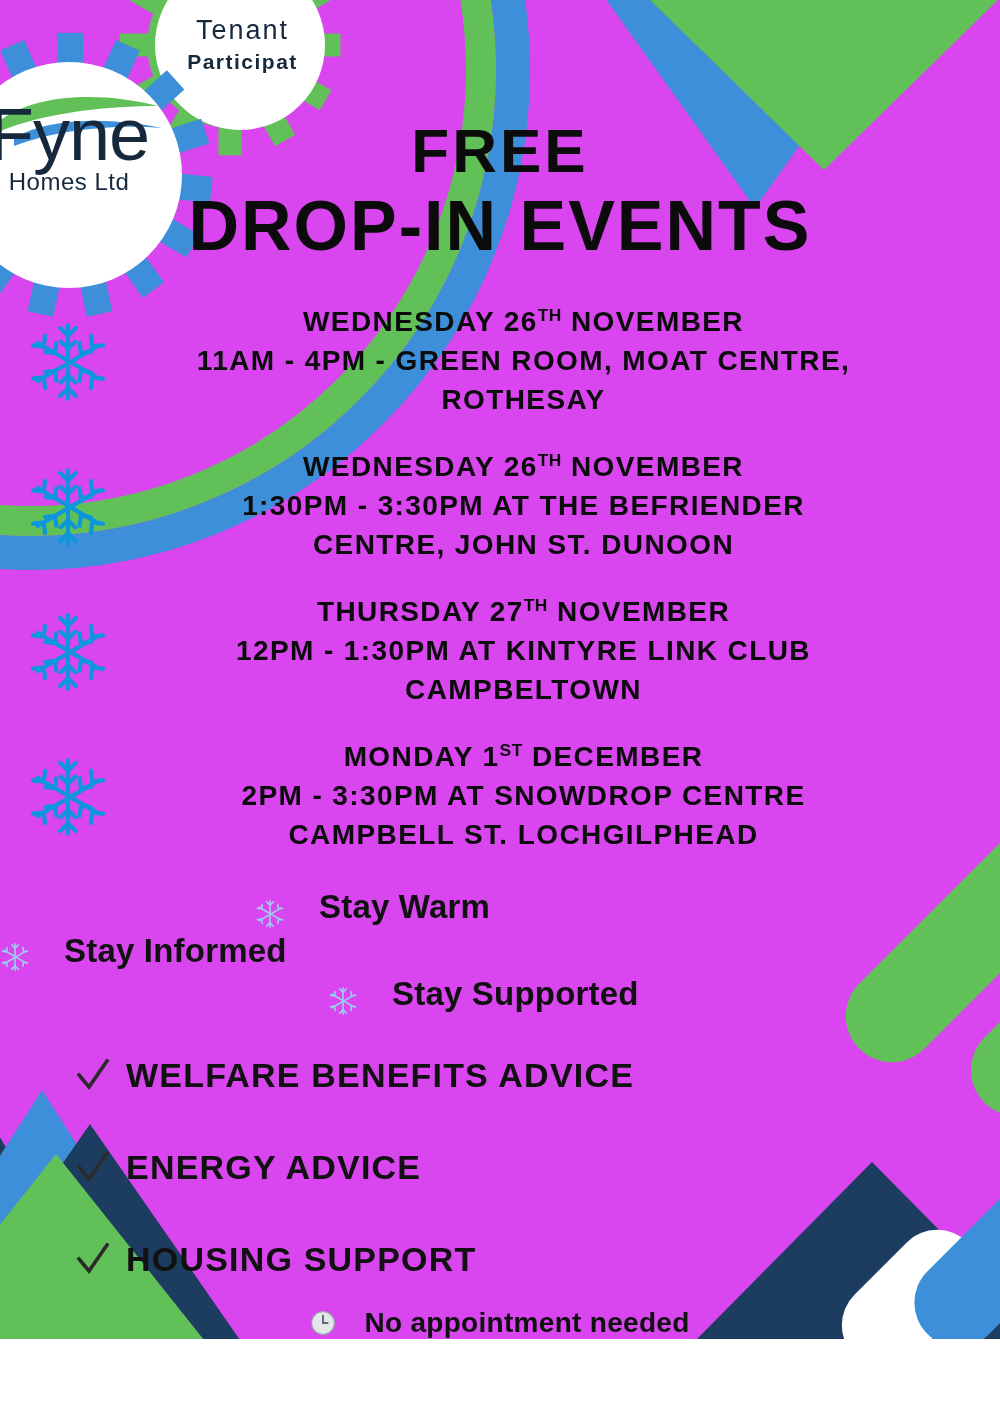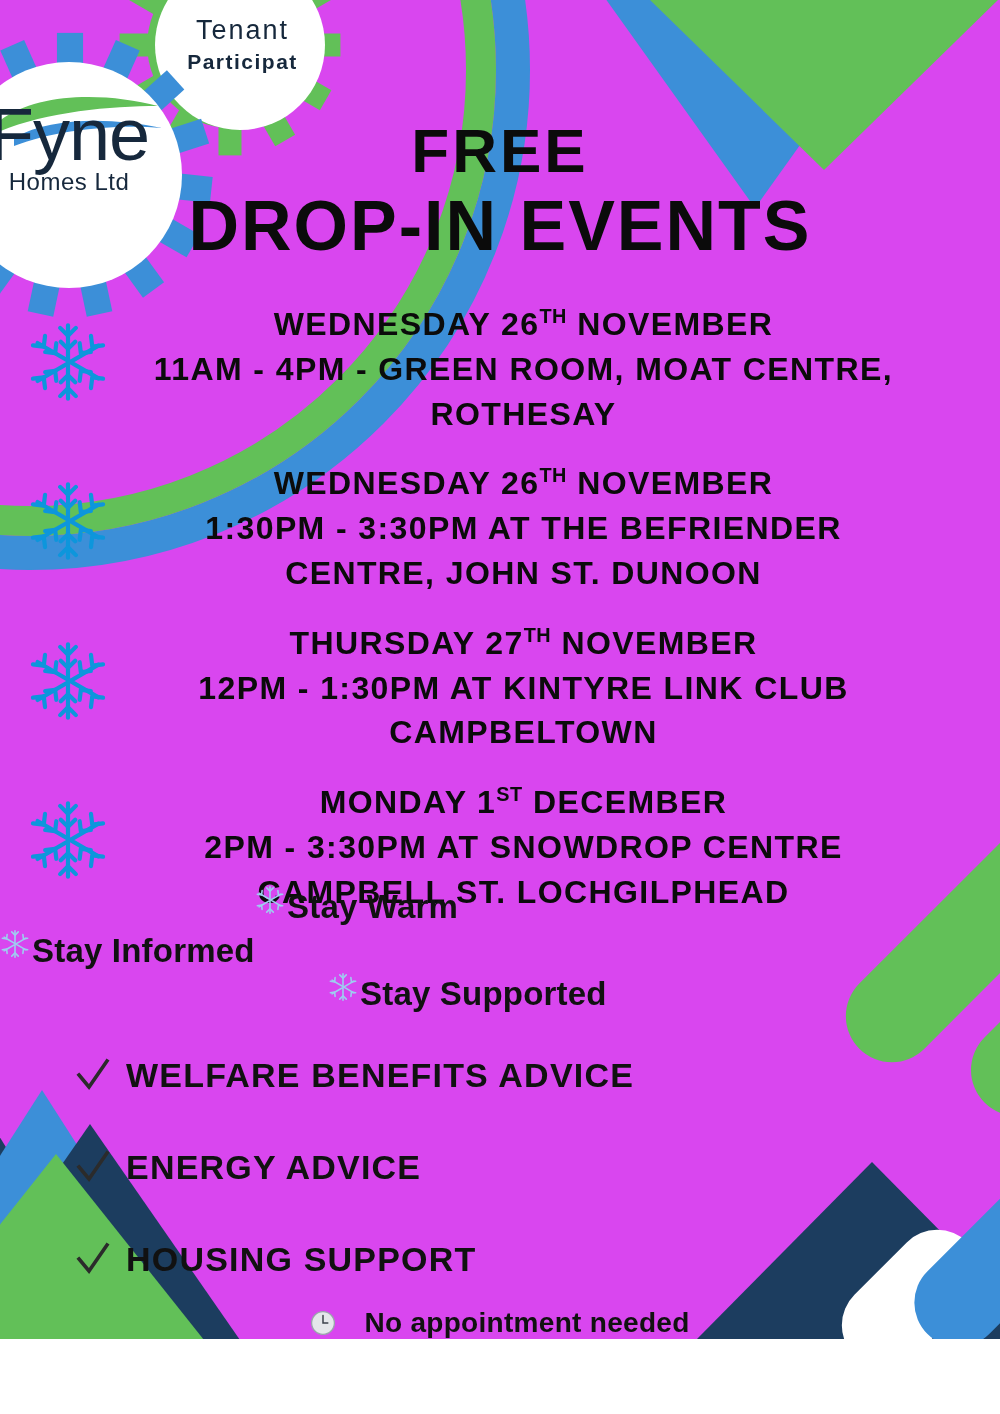--- a/index.html
+++ b/index.html
@@ -216,36 +216,36 @@
     height: 84px;
     color: #0d96dc;
   }
   .event-flake svg { width: 84px; height: 84px; display: block; }
   .event-text {
     padding: 0 83px 0 130px;
     text-align: center;
     color: #0b0b0b;
     font-family: "Liberation Sans", sans-serif;
     font-weight: bold;
-    font-size: 32px;
+    font-size: 28px;
     line-height: 1.40;
     letter-spacing: 1.4px;
   }
   .event-text .line1 { display: block; }
   .event-text .line2 { display: block; }
   sup { font-size: 0.62em; vertical-align: super; letter-spacing: 0.5px; }
 
   .stays {
     position: absolute;
     top: 885px; left: 0; right: 0;
   }
   .stay {
     display: flex;
-    align-items: flex-start;
-    gap: 2px;
+    align-items: flex-end;
+    gap: 34px;
     font-family: "Liberation Sans", sans-serif;
     font-weight: bold;
     font-size: 33px;
     color: #111111;
     line-height: 1.32;
     letter-spacing: 0.2px;
   }
   .stay-0 { padding-left: 255px; }
   .stay-1 { }
   .stay-2 { padding-left: 328px; }

